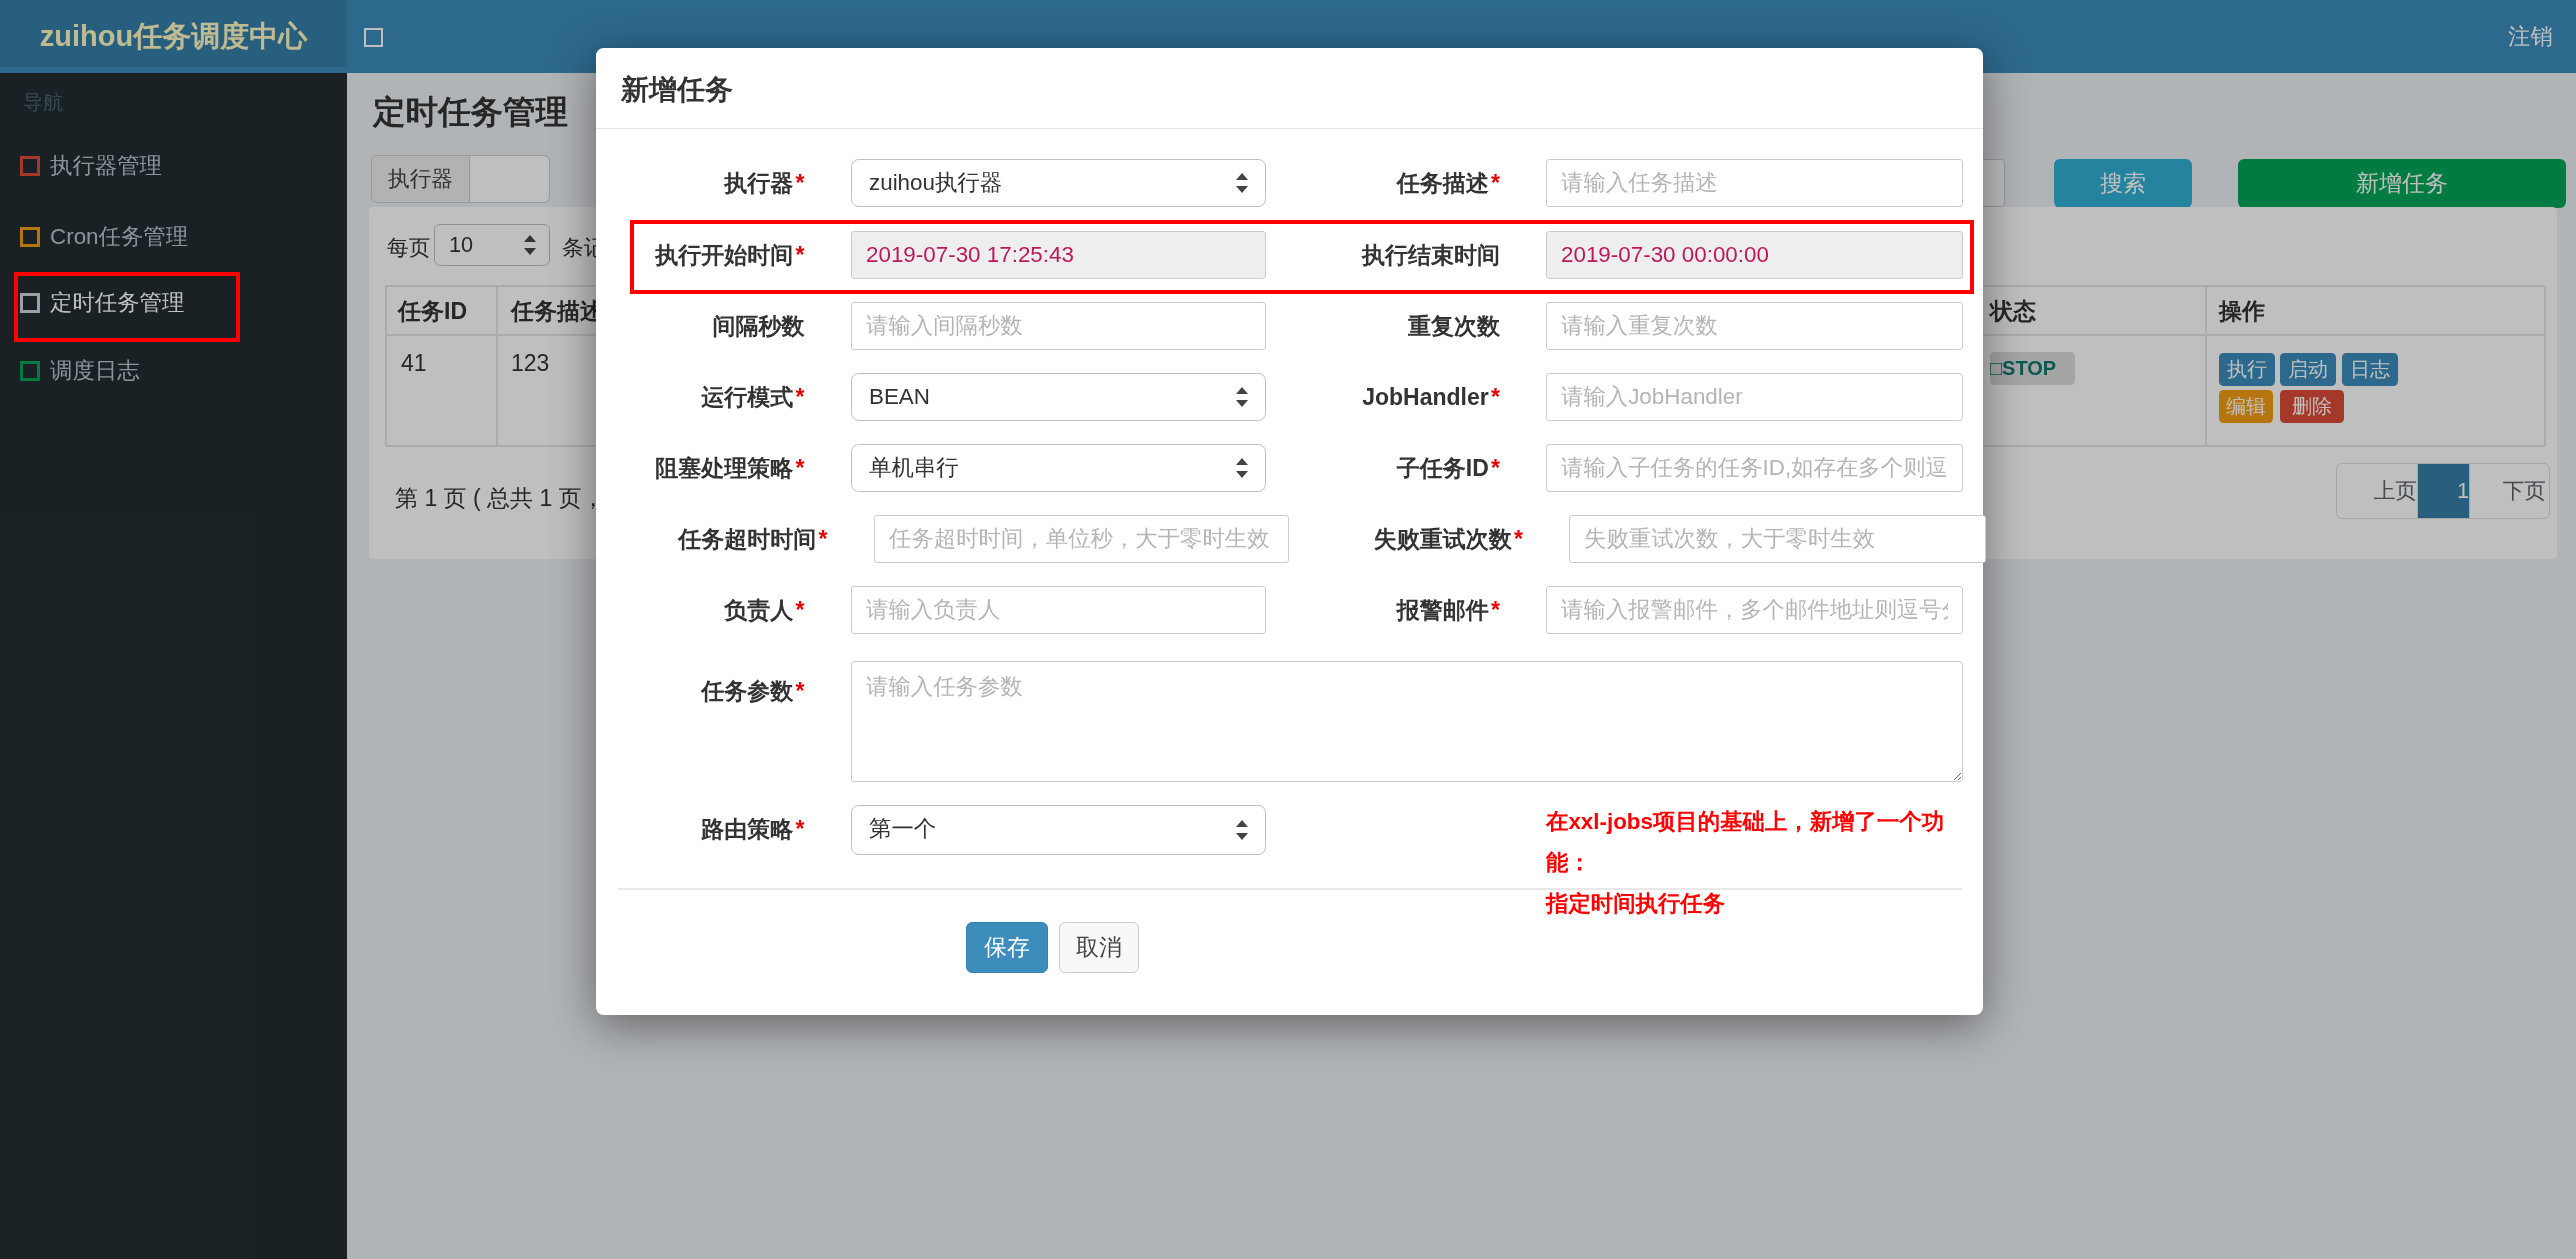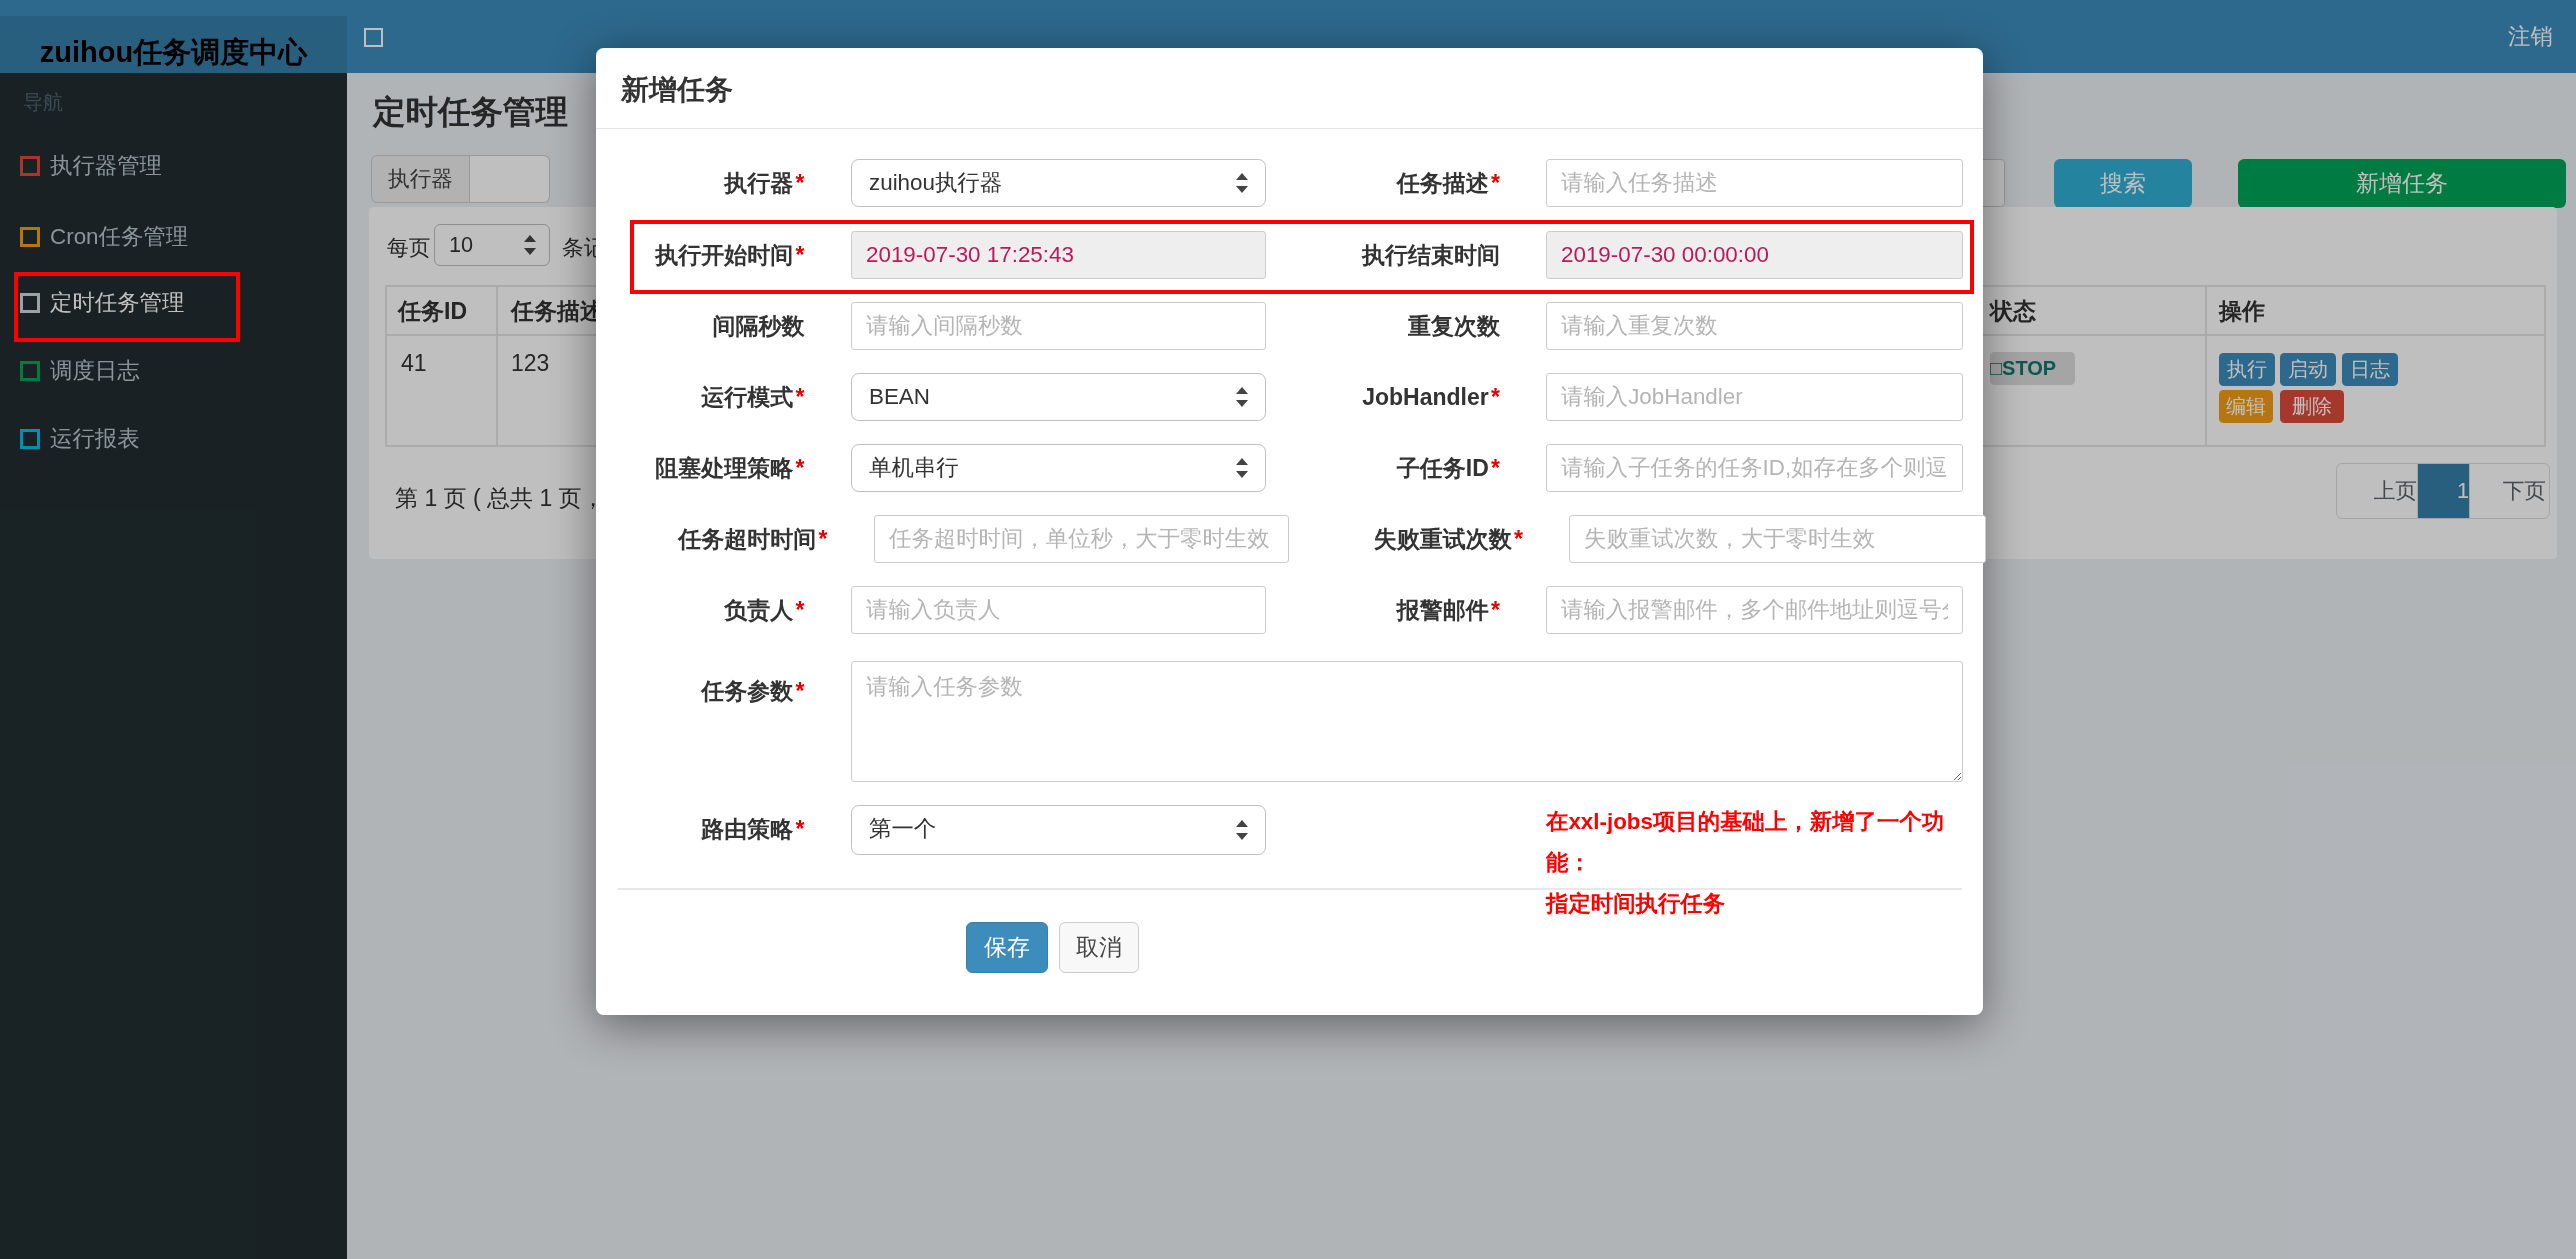--- a/index.html
+++ b/index.html
@@ -1,21 +1,21 @@
 <!DOCTYPE html>
 <html style="font-size:12.4px"><head>
 <meta charset="utf-8">
 <style>
   * { margin:0; padding:0; box-sizing:border-box; }
   html,body { width:2576px; height:1259px; overflow:hidden; }
   body { font-family:"Liberation Sans","DejaVu Sans",sans-serif; background:#ecf0f5; position:relative; color:#333; }
 
   
   .navbar { position:absolute; left:0; top:0; width:2576px; height:73px; background:#3c8dbc; z-index:1; }
-  .logo { position:absolute; left:0; top:16px; width:347px; height:67px; background:#367fa9; color:#000000;
+  .logo { position:absolute; left:0; top:0; width:347px; height:67px; background:#367fa9; color:#fef9c3;
           font-size:29px; font-weight:bold; line-height:73px; text-align:center; letter-spacing:0; }
   .nav-toggle { position:absolute; left:364px; top:28px; width:19.3px; height:19.3px; border:2.3px solid #fff; background:transparent; }
   .logout { position:absolute; right:12.4px; top:0; height:73px; line-height:73px; color:#fff; font-size:22.4px; padding:0 10.8px; text-decoration:none; }
 
   
   .sidebar { position:absolute; left:0; top:73px; width:347px; height:1187px; background:#222d32; z-index:1; }
   .sidebar-label { position:absolute; left:23px; top:15.5px; color:#4b646f; font-size:20px; }
   .side-item { position:absolute; left:0; width:347px; height:46px; cursor:pointer; }
   .side-item .sq { position:absolute; left:20px; top:50%; margin-top:-10px; width:20px; height:20px; border:3.1px solid; }
   .side-item .lbl { position:absolute; left:50px; top:0; height:46px; line-height:46px; font-size:22.4px; color:#b8c7ce; }
@@ -116,24 +116,20 @@
     <span class="lbl">Cron任务管理</span>
   </div>
   <div class="side-item active" style="top:207px;">
     <span class="sq c2"></span>
     <span class="lbl">定时任务管理</span>
   </div>
   <div class="side-item" style="top:275px;">
     <span class="sq c3"></span>
     <span class="lbl">调度日志</span>
   </div>
-  <div class="side-item" style="top:343px;">
-    <span class="sq c4"></span>
-    <span class="lbl">运行报表</span>
-  </div>
 </div>
 
 <h1 class="page-title">定时任务管理</h1>
 
 <div class="addon">执行器</div>
 <div class="filter-select"></div>
 <div class="mini-input"></div>
 <button class="btn-search">搜索</button>
 <button class="btn-add">新增任务</button>
 

